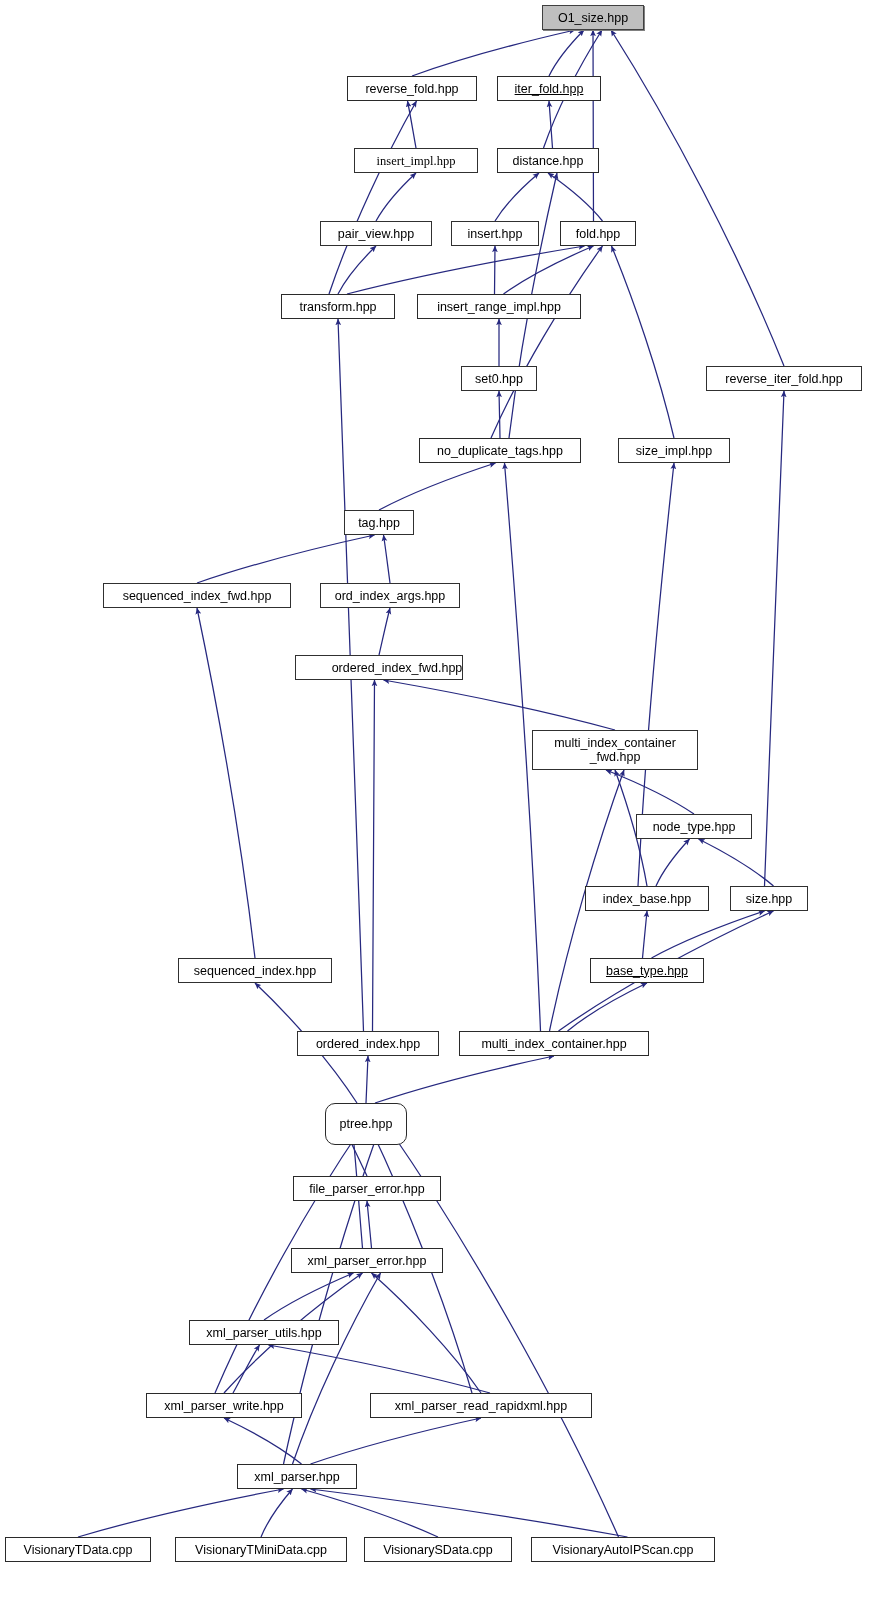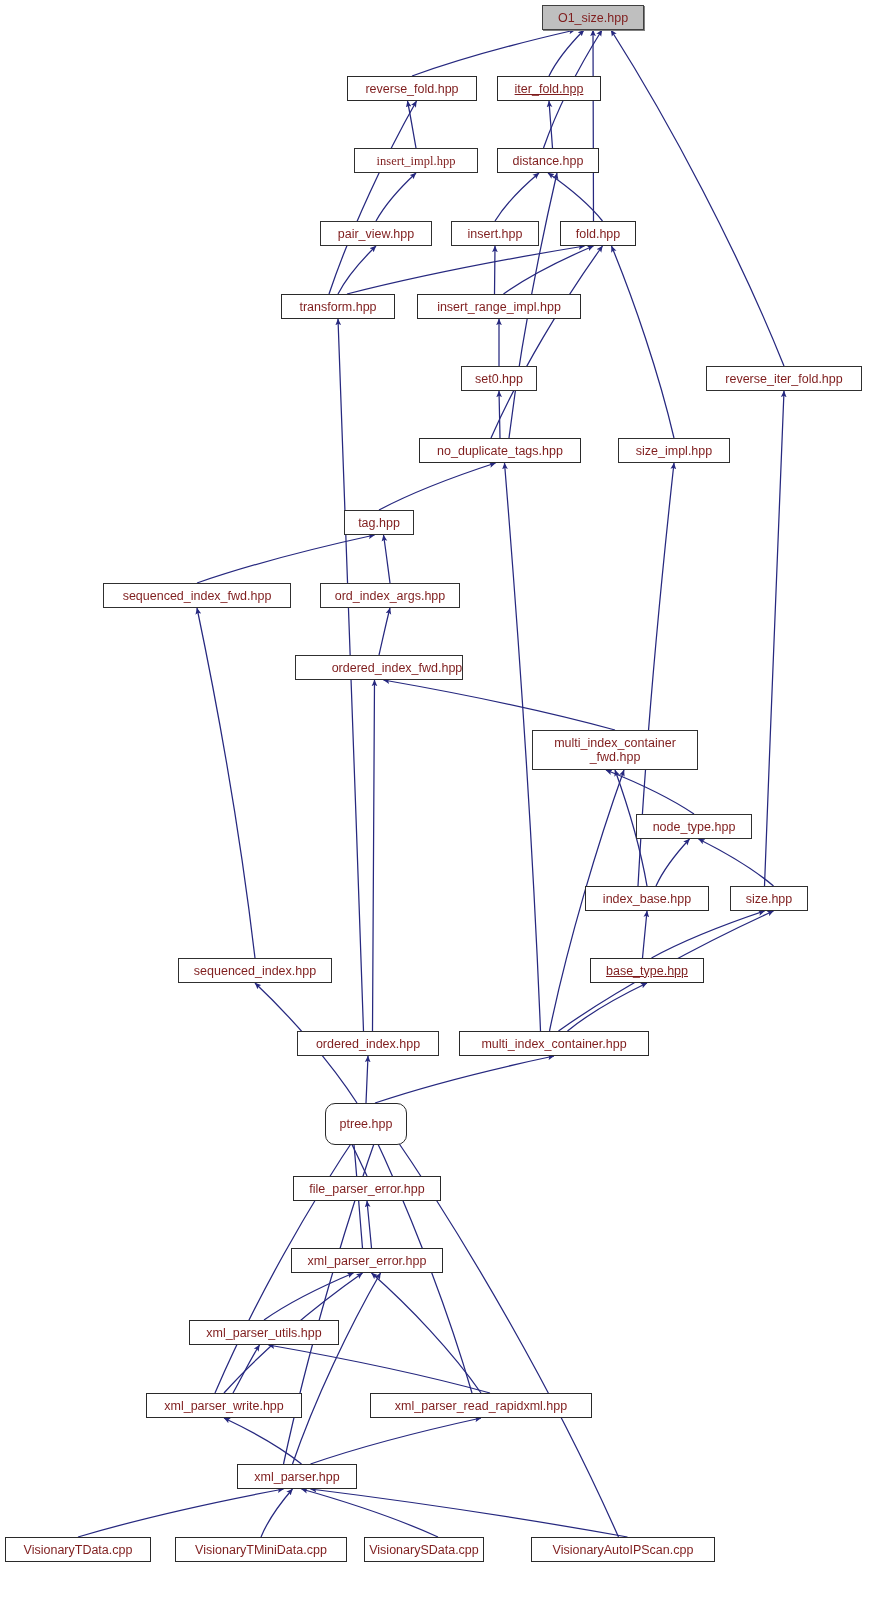--- a/index.html
+++ b/index.html
@@ -9,21 +9,21 @@
     background:#ffffff;
     font-family:"Liberation Sans","DejaVu Sans",sans-serif;
     overflow:hidden;
   }
   svg#edges{position:absolute;left:0;top:0;width:895px;height:1620px;}
   .node{
     position:absolute;
     box-sizing:border-box;
     border:1px solid #303030;
     background:#ffffff;
-    color:#7f1d1d;
+    color:#000000;
     font-size:12.5px;
     line-height:1.12;
     display:flex;
     align-items:center;
     justify-content:center;
     text-align:center;
     white-space:pre;
     letter-spacing:0px;
     z-index:5;
   }
@@ -137,16 +137,16 @@
       <div class="node bold" style="left: 459px; top: 1031px; width: 190px; height: 25px;">multi_index_container.hpp</div>
       <div class="node bold" style="left: 325px; top: 1103px; width: 82px; height: 42px; border-radius: 10px;">ptree.hpp</div>
       <div class="node bold" style="left: 293px; top: 1176px; width: 148px; height: 25px;">file_parser_error.hpp</div>
       <div class="node bold" style="left: 291px; top: 1248px; width: 152px; height: 25px;">xml_parser_error.hpp</div>
       <div class="node bold" style="left: 189px; top: 1320px; width: 150px; height: 25px;">xml_parser_utils.hpp</div>
       <div class="node bold" style="left: 146px; top: 1393px; width: 156px; height: 25px;">xml_parser_write.hpp</div>
       <div class="node bold" style="left: 370px; top: 1393px; width: 222px; height: 25px;">xml_parser_read_rapidxml.hpp</div>
       <div class="node bold" style="left: 237px; top: 1464px; width: 120px; height: 25px;">xml_parser.hpp</div>
       <div class="node bold" style="left: 5px; top: 1537px; width: 146px; height: 25px;">VisionaryTData.cpp</div>
       <div class="node bold" style="left: 175px; top: 1537px; width: 172px; height: 25px;">VisionaryTMiniData.cpp</div>
-      <div class="node bold" style="left: 364px; top: 1537px; width: 120px; height: 25px;">VisionarySData.cpp</div>
+      <div class="node bold" style="left: 364px; top: 1537px; width: 148px; height: 25px;">VisionarySData.cpp</div>
       <div class="node bold" style="left: 531px; top: 1537px; width: 184px; height: 25px;">VisionaryAutoIPScan.cpp</div>
     </div>
 </div>
 
 </body></html>

